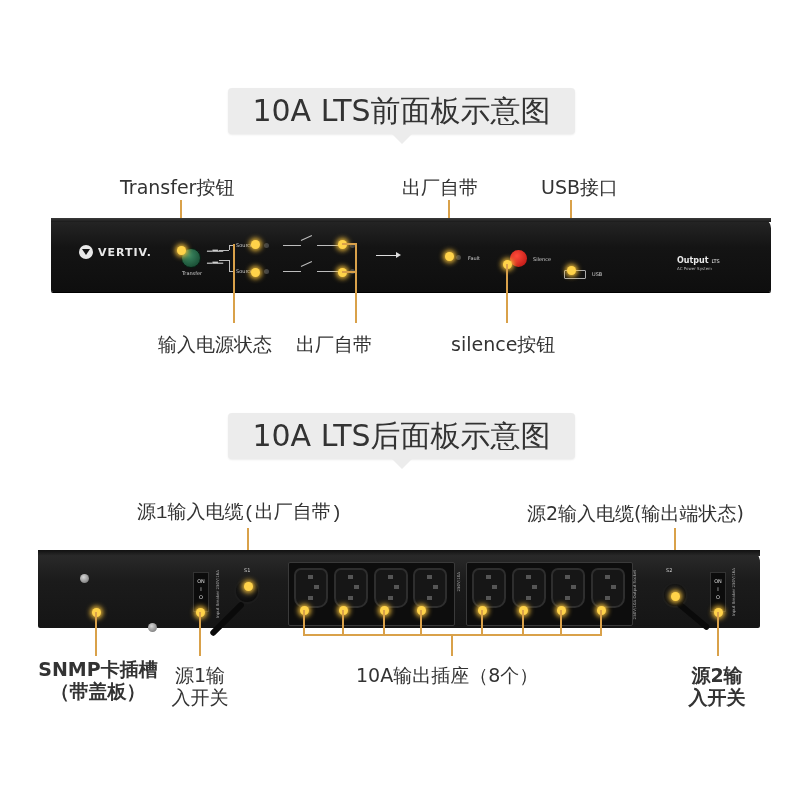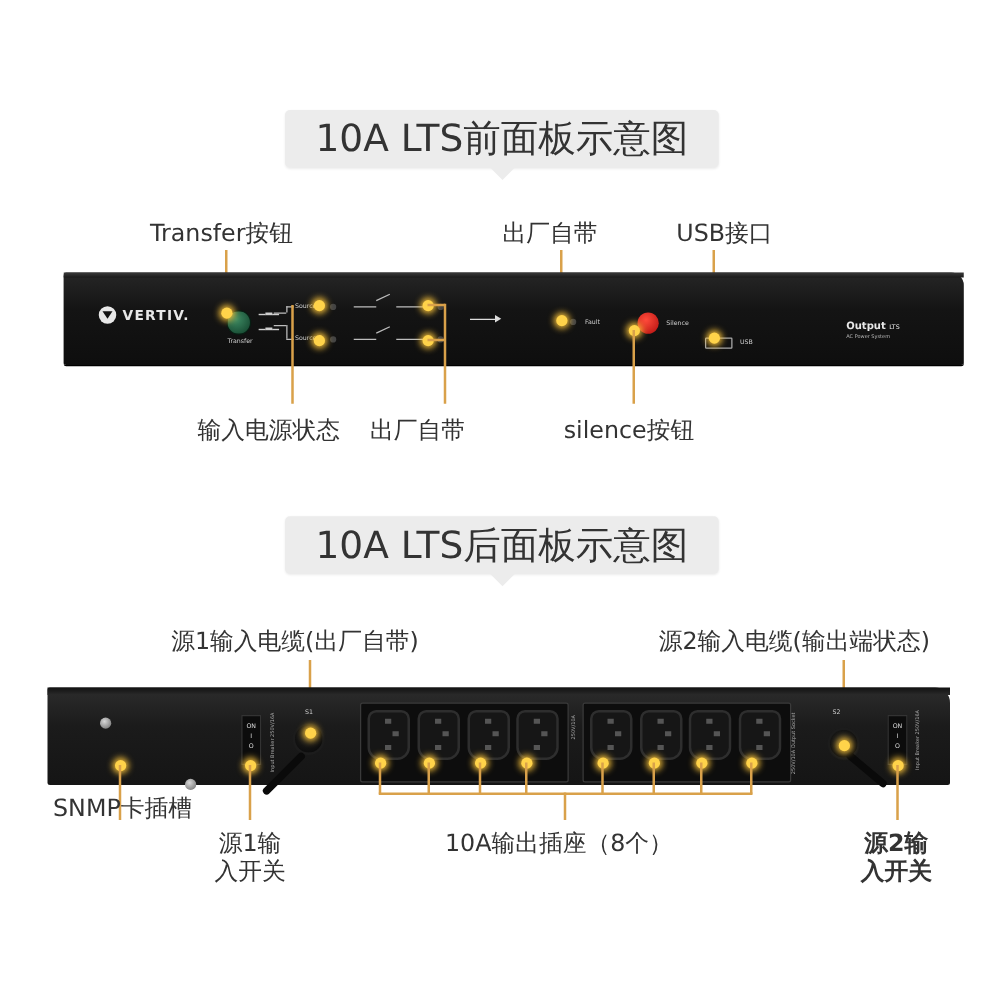--- a/index.html
+++ b/index.html
@@ -136,21 +136,21 @@
 <div class="vline" style="left:355px; top:243px; height:80px;"></div>
 <div class="vline" style="left:233px; top:244px; height:79px;"></div>
 <div class="vline" style="left:506px; top:264px; height:59px;"></div>
 
 <div class="label" style="left:158px; top:333px;">输入电源状态</div>
 <div class="label" style="left:296px; top:333px;">出厂自带</div>
 <div class="label" style="left:451px; top:333px;">silence按钮</div>
 
 <div class="title-box" style="top:413px;">10A  LTS后面板示意图</div>
 
-<div class="label" style="left:137px; top:502px;">源1输入电缆(出厂自带)</div>
+<div class="label" style="left:137px; top:502px;font-family:Liberation Mono, monospace;">源1输入电缆(出厂自带)</div>
 <div class="label" style="left:527px; top:502px;">源2输入电缆(输出端状态)</div>
 <div class="vline" style="left:247px; top:528px; height:58px;"></div>
 <div class="vline" style="left:674px; top:528px; height:68px;"></div>
 
 <div class="rear-panel">
   <div class="screw" style="left:42px; top:24px;"></div>
   <div class="screw" style="left:110px; top:73px;"></div>
   <div class="abs" style="left:15px; top:8px; width:130px; height:70px;"></div>
 
   <div class="switch" style="left:155px; top:22px;">
@@ -241,22 +241,23 @@
 <div class="vline" style="left:342px; top:610px; height:25px;"></div>
 <div class="vline" style="left:383px; top:610px; height:25px;"></div>
 <div class="vline" style="left:420px; top:610px; height:25px;"></div>
 <div class="vline" style="left:481px; top:610px; height:25px;"></div>
 <div class="vline" style="left:522px; top:610px; height:25px;"></div>
 <div class="vline" style="left:560px; top:610px; height:25px;"></div>
 <div class="vline" style="left:600px; top:610px; height:25px;"></div>
 <div class="hline" style="left:303px; top:634px; width:299px;"></div>
 <div class="vline" style="left:451px; top:634px; height:22px;"></div>
 
-<div class="label center" style="left:38px; top:636px; width:120px;">
+<div class="label center" style="left:38px; top:658px; width:120px;font-weight:bold;">
   <div>SNMP卡插槽</div>
+  <div>（带盖板）</div>
 </div>
 <div class="label center" style="left:165px; top:664px; width:70px;">
   <div>源1输</div>
   <div>入开关</div>
 </div>
 <div class="label" style="left:356px; top:664px;text-align:center;">10A输出插座（8个）</div>
 <div class="label center" style="left:682px; top:664px; width:70px;font-weight:bold;">
   <div>源2输</div>
   <div>入开关</div>
 </div>

